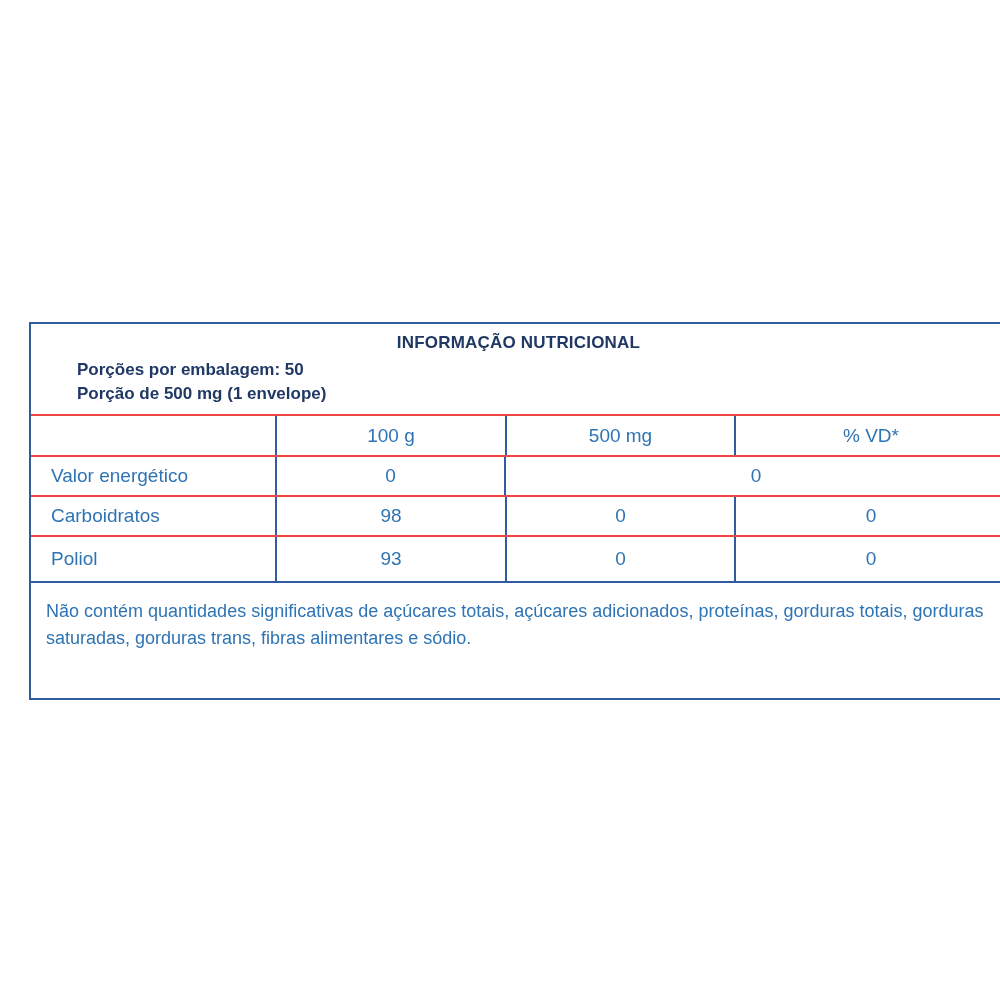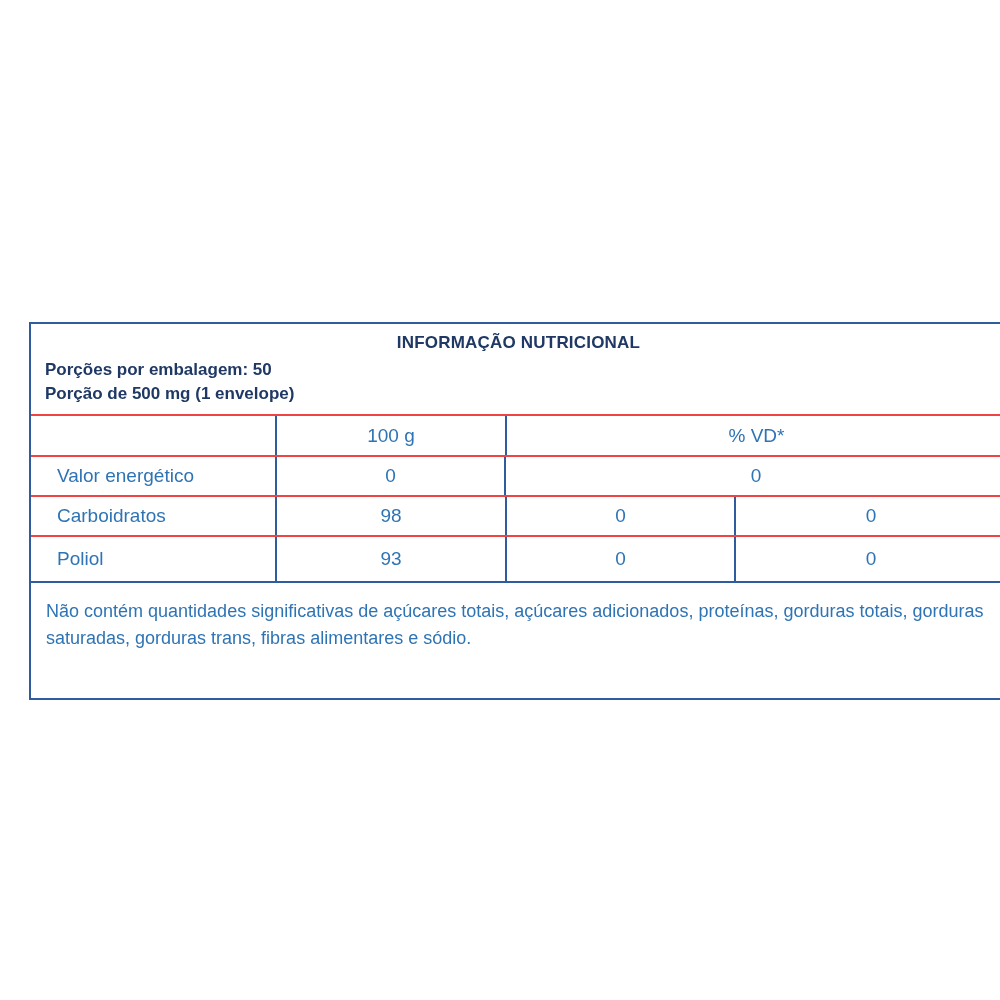--- a/index.html
+++ b/index.html
@@ -34,35 +34,36 @@
     color: #1f3864;
     letter-spacing: 0.2px;
     margin-bottom: 5px;
   }
   .serving-line {
     text-align: left;
     font-size: 17px;
     font-weight: bold;
     color: #1f3864;
     line-height: 24px;
+    margin-left: 32px;
   }
 
   
   .grid-row {
     display: flex;
     border-top: 2px solid #ef4444;
     align-items: stretch;
   }
   .grid-row .cell {
     display: flex;
     align-items: center;
     font-size: 19px;
     color: #2e74b5;
   }
-  .cell.c1 { width: 244px; justify-content: flex-start; padding-left: 26px; }
+  .cell.c1 { width: 244px; justify-content: flex-start; padding-left: 20px; }
   .cell.c2 { width: 230px; justify-content: center; border-left: 2px solid #2e5c9e; }
   .cell.c3 { width: 229px; justify-content: center; border-left: 2px solid #2e5c9e; }
   .cell.c4 { flex: 1; justify-content: center; border-left: 2px solid #2e5c9e; }
 
   .header-row { height: 41px; }
   .data-row   { height: 40px; }
   .data-row-last { height: 46px; }
 
   
   .note-row {
@@ -91,20 +92,21 @@
 
   <div class="head-band">
     <div class="label-title">INFORMAÇÃO NUTRICIONAL</div>
     <div class="serving-line">Porções por embalagem: 50</div>
     <div class="serving-line">Porção de 500 mg (1 envelope)</div>
   </div>
 
   <div class="grid-row header-row">
     <div class="cell c1"></div>
     <div class="cell c2">100 g</div>
+    <div class="cell c3">500 mg</div>
     <div class="cell c4">% VD*</div>
   </div>
 
   <div class="grid-row data-row">
     <div class="cell c1">Valor energético</div>
     <div class="cell c3">0</div>
     <div class="cell c4">0</div>
   </div>
 
   <div class="grid-row data-row">

